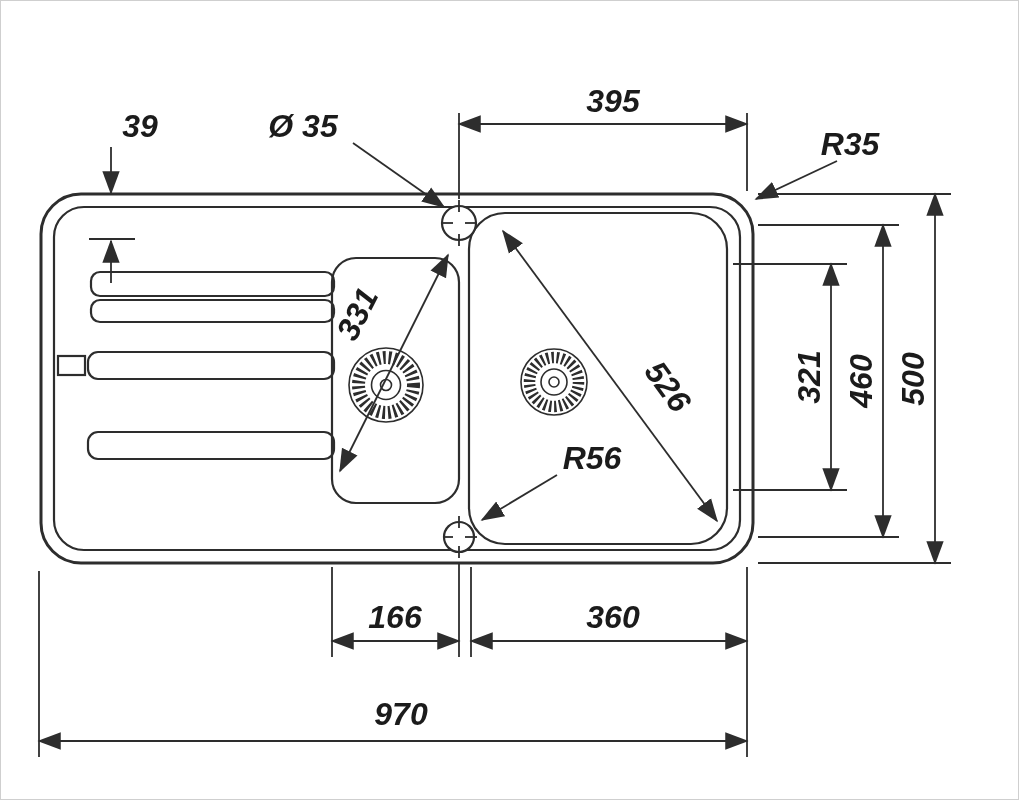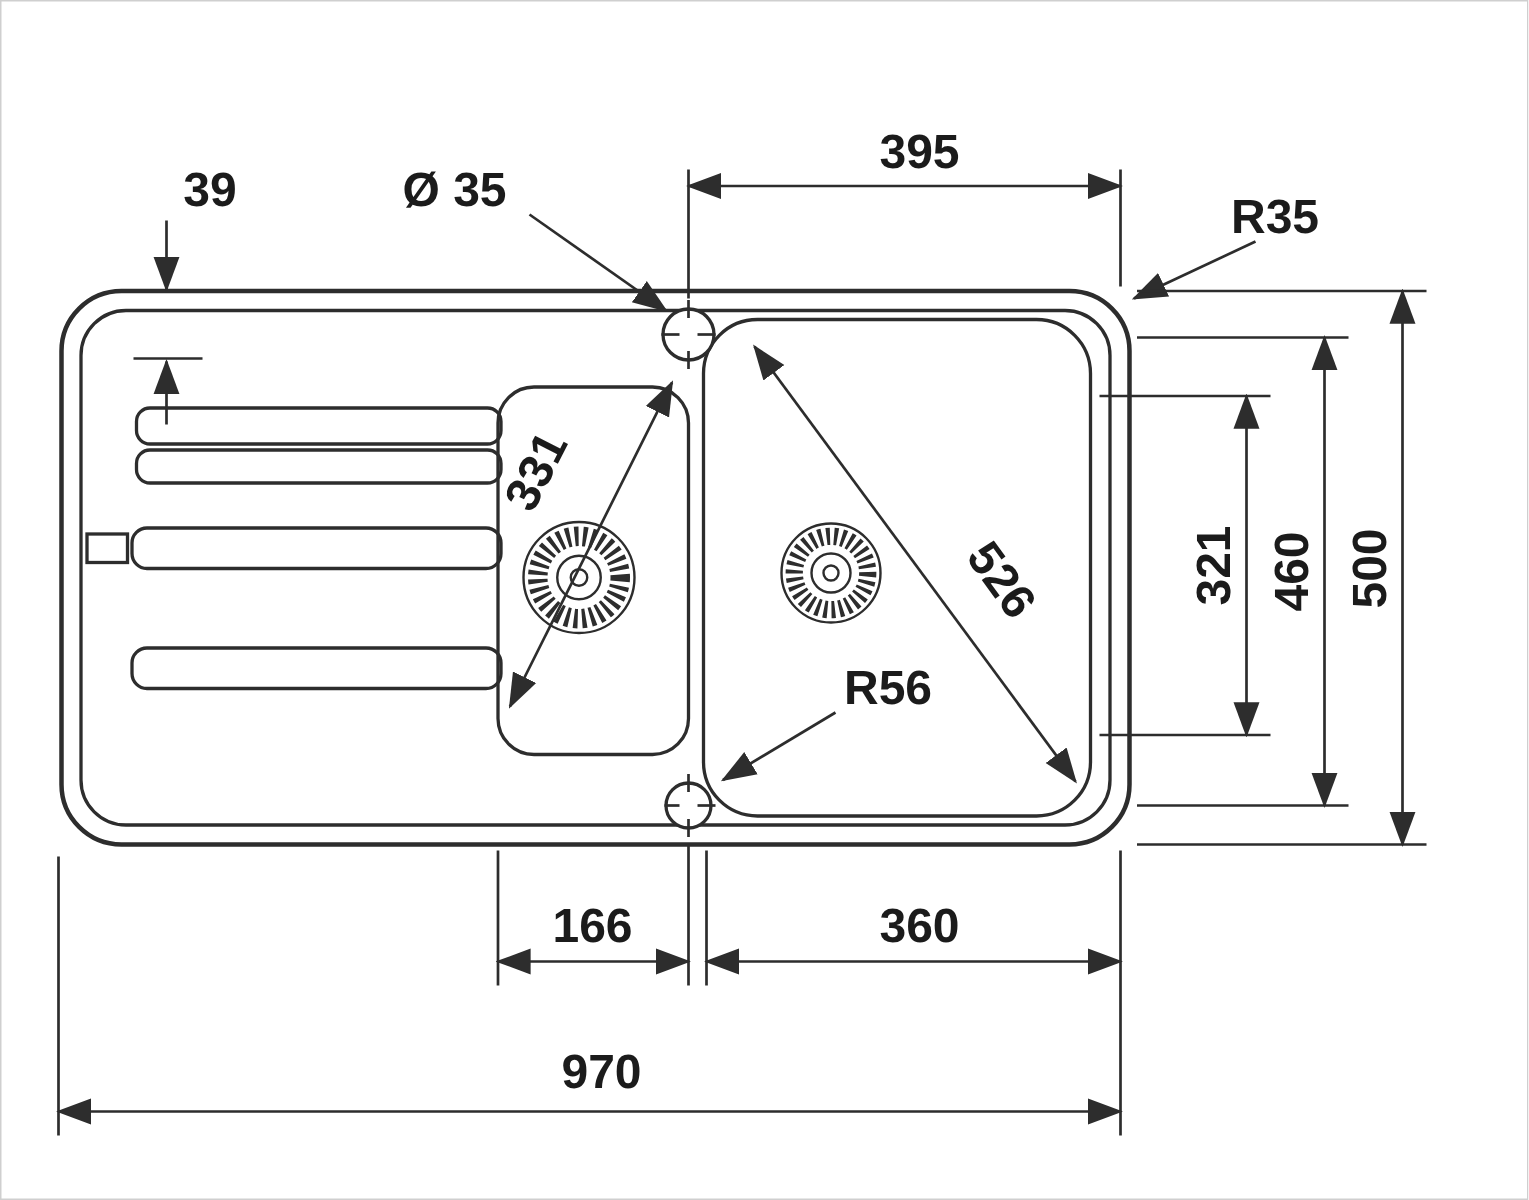--- a/index.html
+++ b/index.html
@@ -10,20 +10,21 @@
     width: 1019px;
     height: 800px;
     font-family: "Liberation Sans", sans-serif;
   }
   .frame {
     width: 1017px;
     height: 798px;
     border: 1px solid #cfcfcf;
     background: #ffffff;
     box-sizing: content-box;
+    font-style: italic;
   }
   svg { display: block; }
   .ln   { stroke: var(--line-color); fill: none; stroke-width: 2.2; stroke-linecap: round; }
   .outline { stroke-width: 3; }
   .thin { stroke-width: 1.6; }
   .dim  { stroke: var(--line-color); fill: none; stroke-width: 1.8; }
   .spokes { stroke: var(--line-color); fill: none; }
   .hole { fill: #ffffff; stroke: var(--line-color); stroke-width: 2.2; }
   text {
     font-family: "Liberation Sans", sans-serif;

